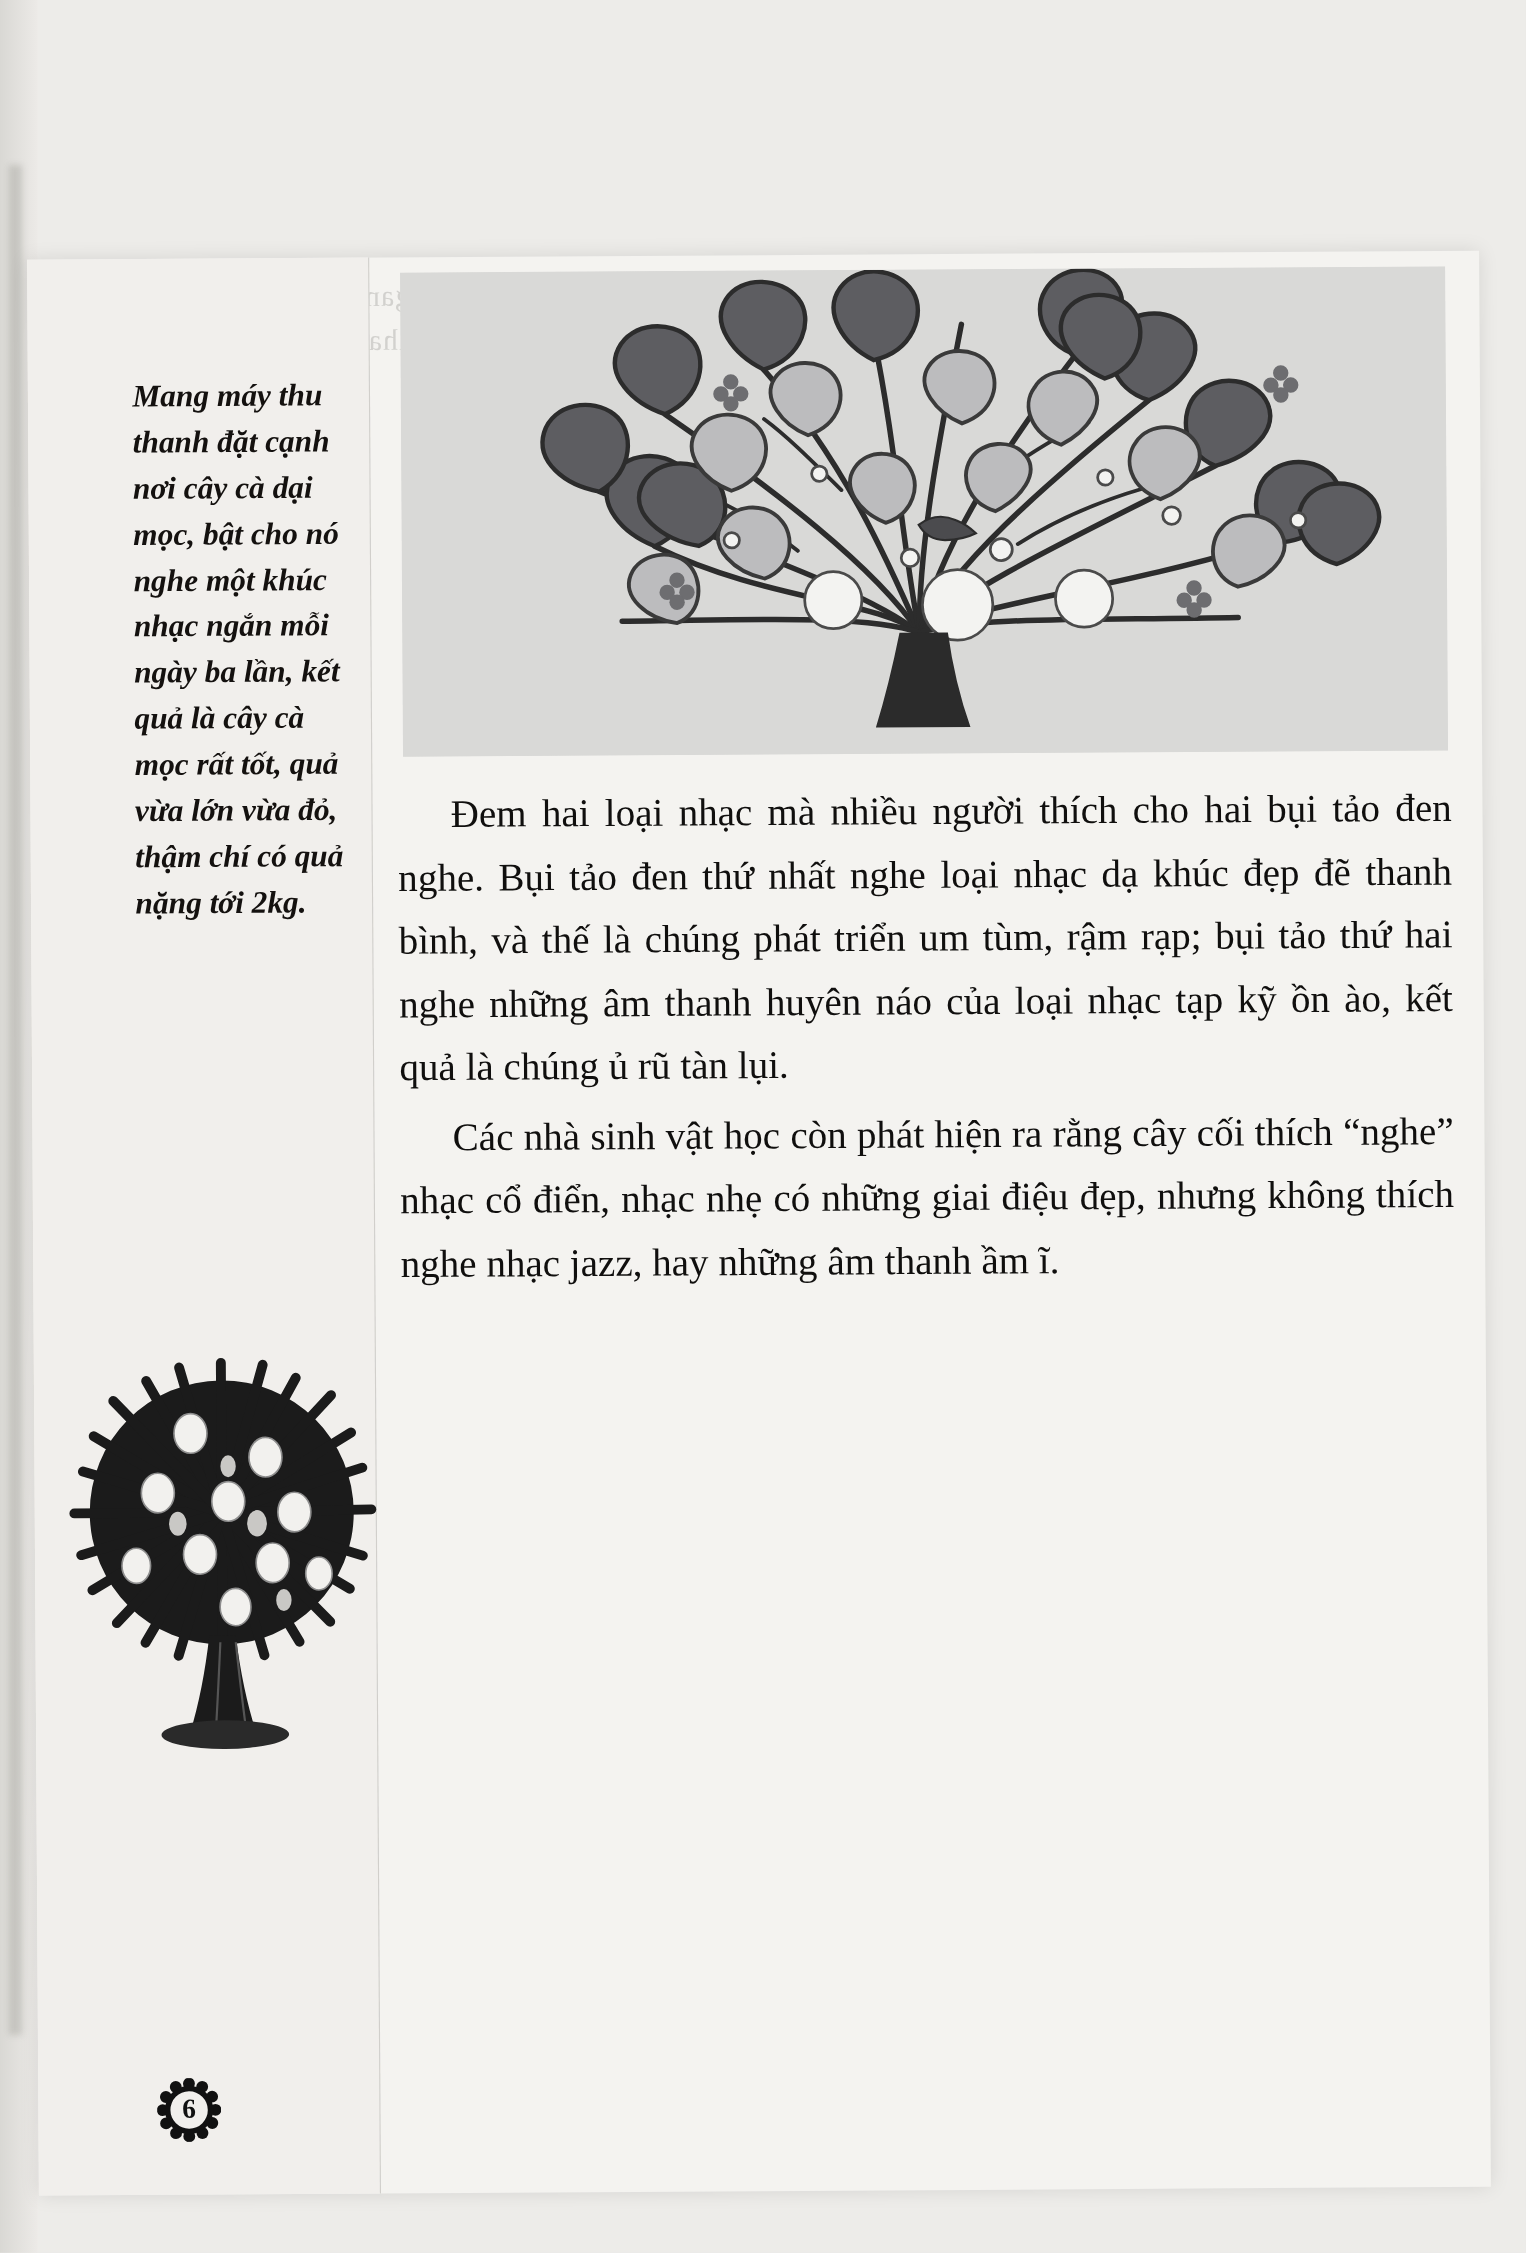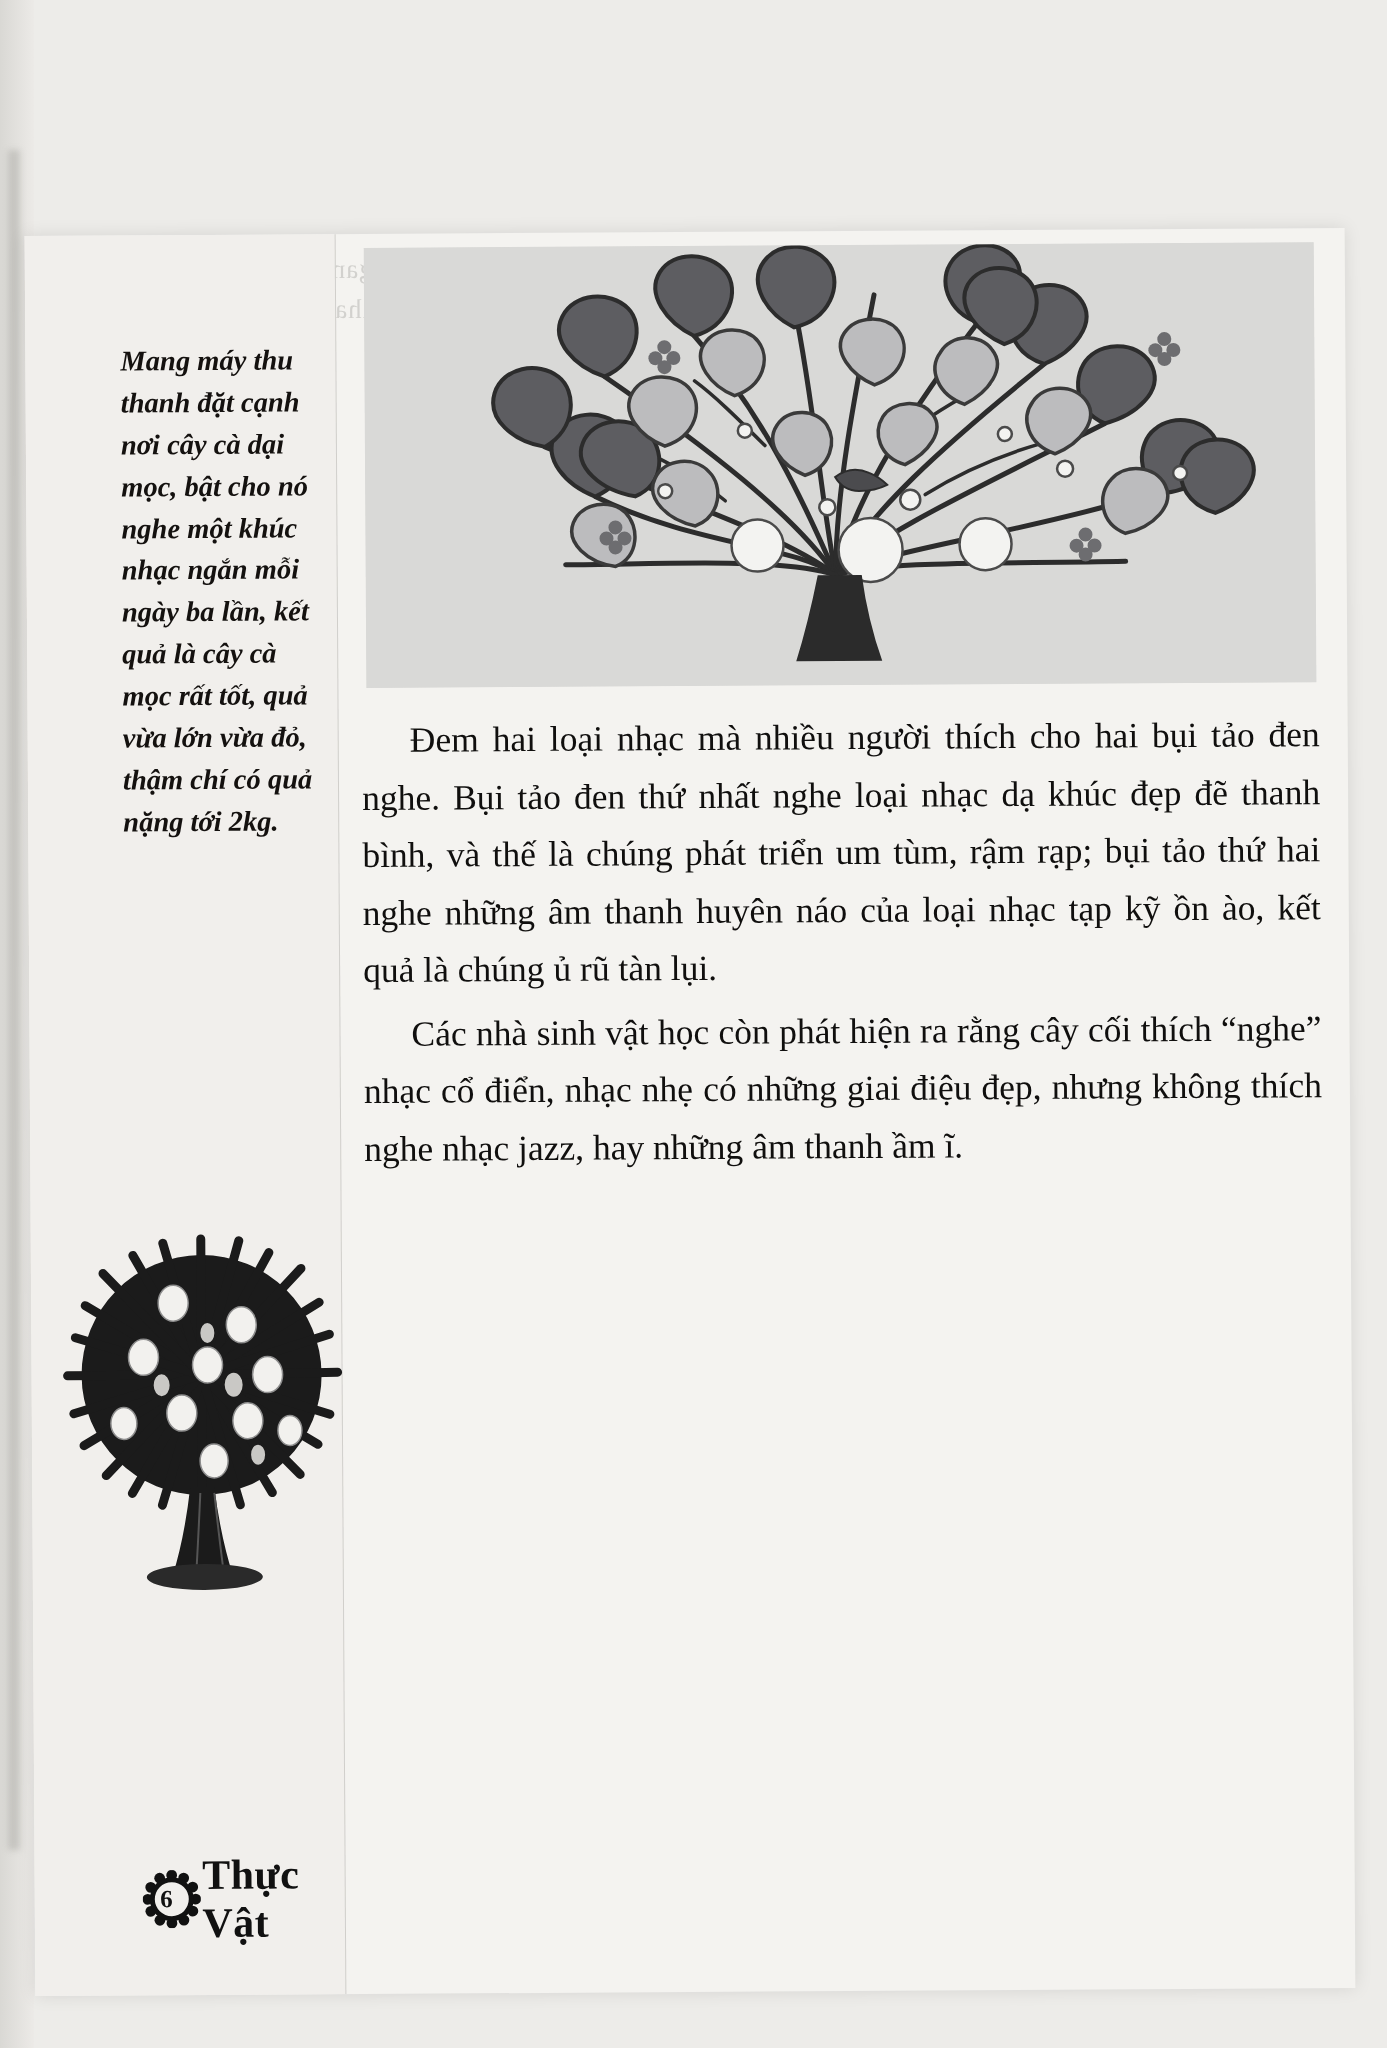--- a/index.html
+++ b/index.html
@@ -246,21 +246,20 @@
                   <circle cx="5" cy="29" r="5.4"></circle>
                 <circle cx="8" cy="17" r="5.4"></circle>
                   <circle cx="17" cy="8" r="5.4"></circle>
               </g>
               <circle cx="29" cy="29" r="22"></circle>
             </g>
             <circle cx="29" cy="29" r="17" fill="#f1efec"></circle>
           </svg>
           <span>6</span>
         </div>
-        <div class="footer-label">Thực Vật</div>
       </div>
     </div>
 
     <div class="right-col">
 
       <div class="figure">
         <svg width="950" height="440" viewBox="0 0 950 440">
           <rect x="0" y="0" width="950" height="440" fill="#d9d9d7"></rect>
 
           <g stroke="#2c2c2c" stroke-width="5" fill="none" stroke-linecap="round">

